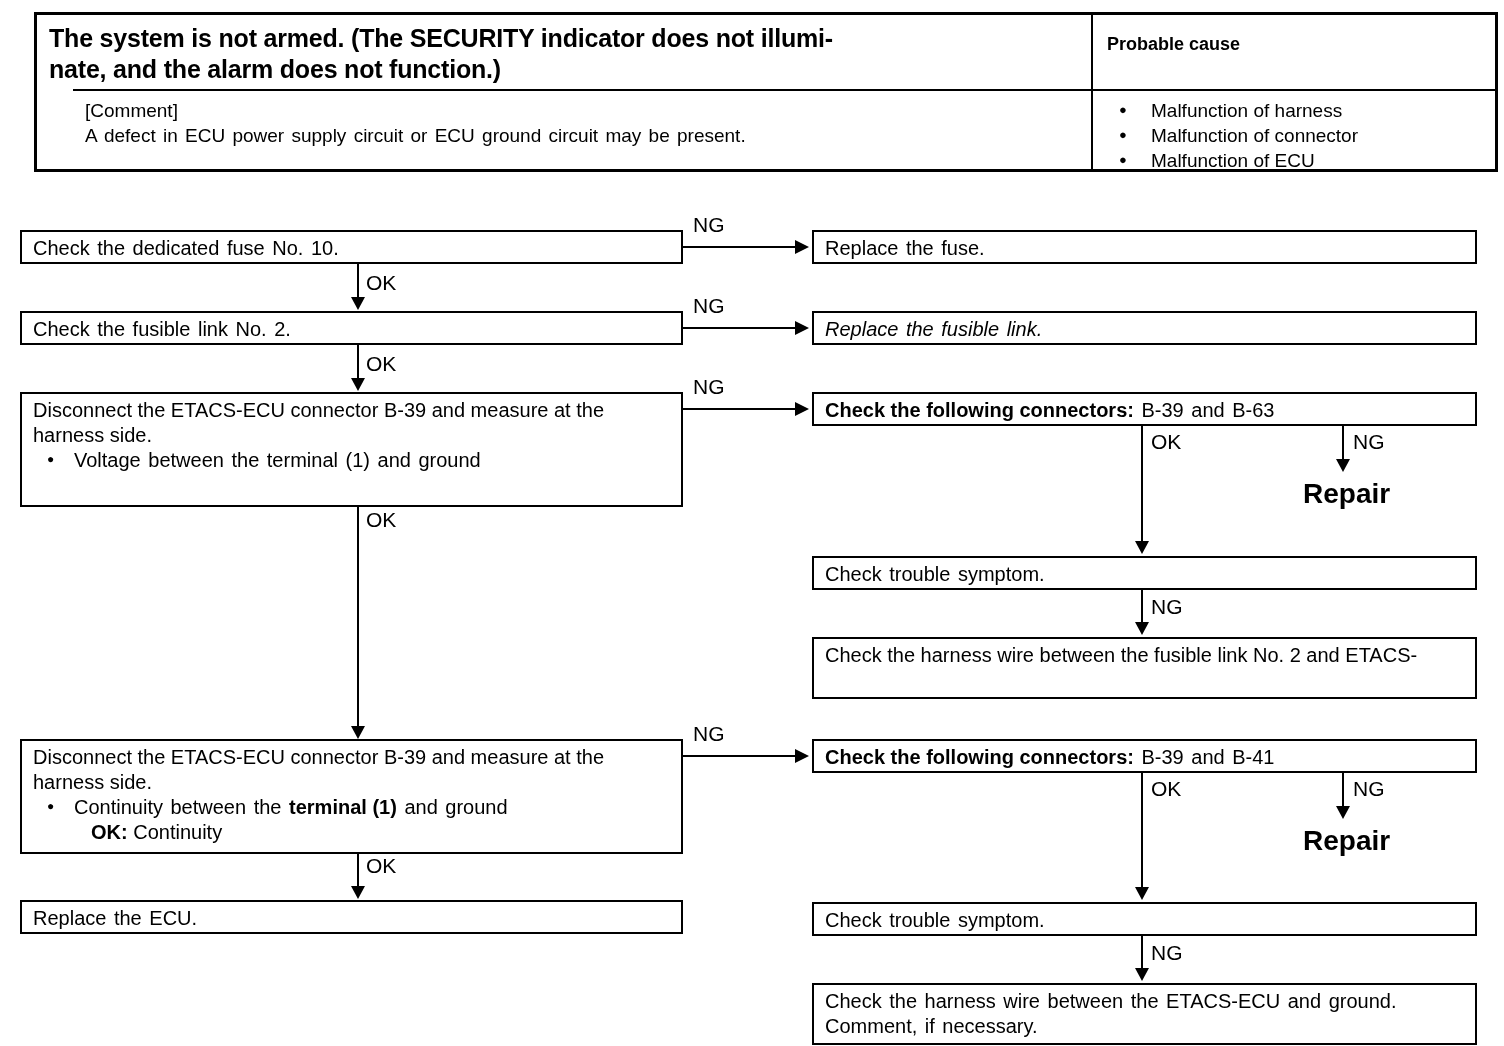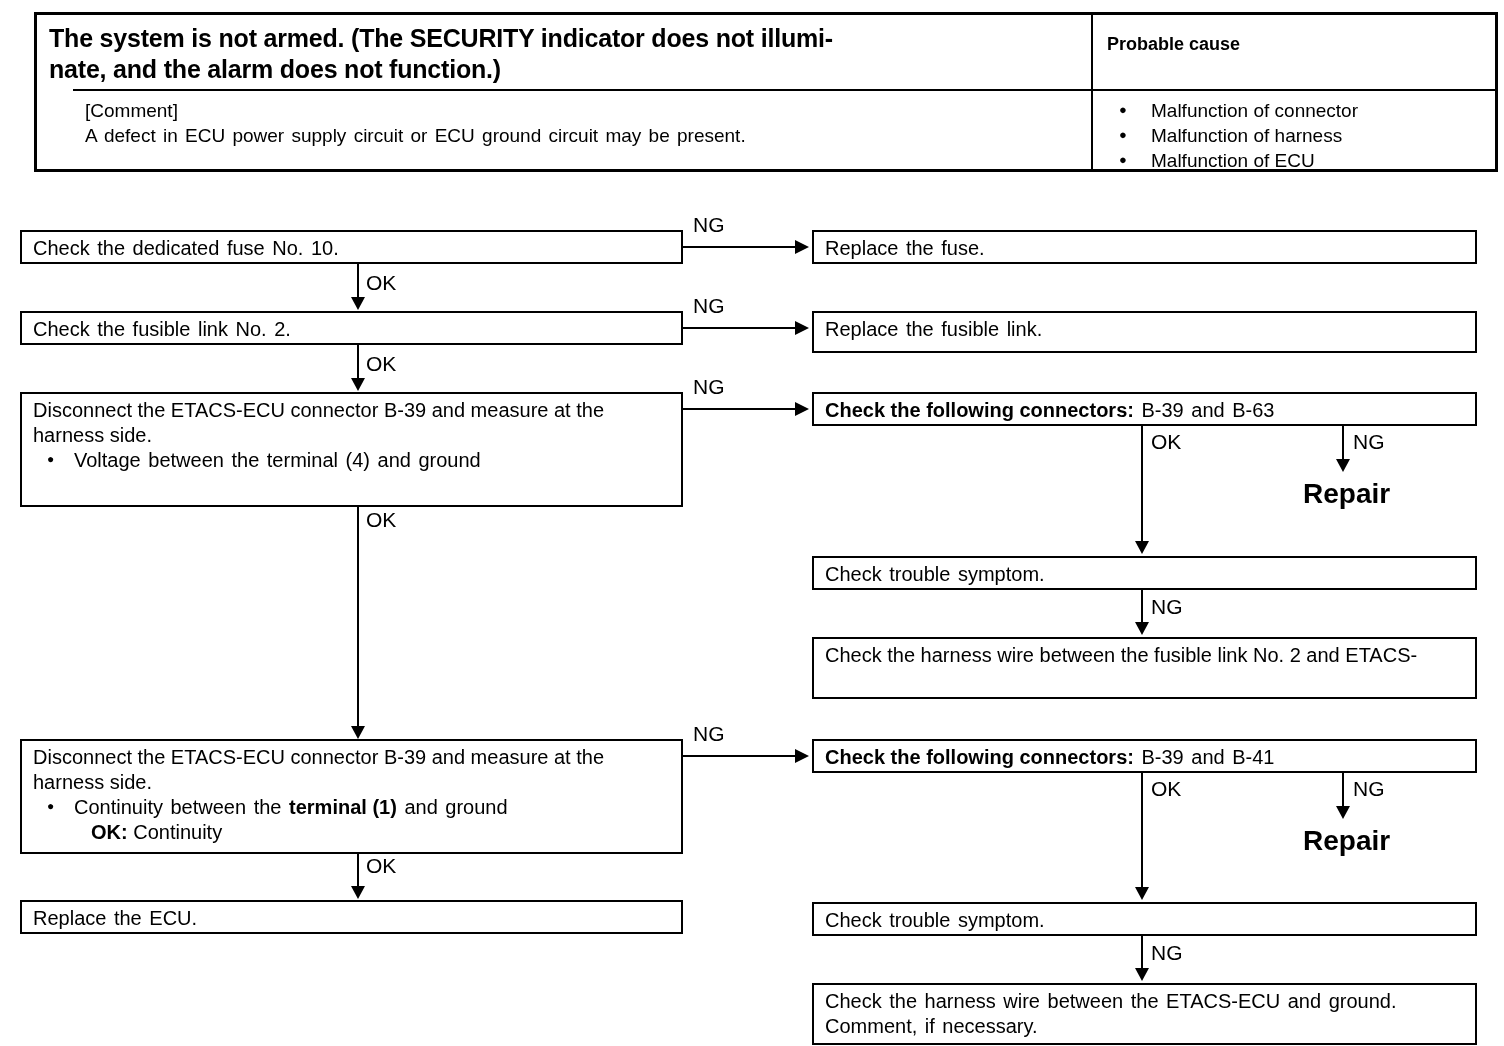--- a/index.html
+++ b/index.html
@@ -95,40 +95,40 @@
     <span>Probable cause</span>
   </div>
 
   <div class="abs" id="comment-cell">
     <span class="comment-line">[Comment]</span>
     <span class="comment-line word-sp">A defect in ECU power supply circuit or ECU ground circuit may be present.</span>
   </div>
 
   <div class="abs" id="causes-cell">
     <ul>
+      <li>Malfunction of harness</li>
       <li>Malfunction of connector</li>
-      <li>Malfunction of harness</li>
       <li>Malfunction of ECU</li>
     </ul>
   </div>
 </div>
 
 <div class="abs fbox" style="left:20px;top:230px;width:663px;height:34px;">
   <span class="word-sp">Check the dedicated fuse No. 10.</span>
 </div>
 
 <div class="abs fbox" style="left:20px;top:311px;width:663px;height:34px;">
   <span class="word-sp">Check the fusible link No. 2.</span>
 </div>
 
 <div class="abs fbox" style="left:20px;top:392px;width:663px;height:115px;">
   <div>Disconnect the ETACS-ECU connector B-39 and measure at the</div>
   <div>harness side.</div>
   <div class="bullet-line">
-    <span class="word-sp">Voltage between the terminal (4) and ground</span>
+    <span class="word-sp">Voltage between the terminal (1) and ground</span>
   </div>
 </div>
 
 <div class="abs fbox" style="left:20px;top:739px;width:663px;height:115px;">
   <div>Disconnect the ETACS-ECU connector B-39 and measure at the</div>
   <div>harness side.</div>
   <div class="bullet-line">
     <span class="word-sp">Continuity between the </span><span class="bold">terminal (1)</span><span class="word-sp"> and ground</span>
   </div>
   <div class="sub-line">
@@ -138,21 +138,21 @@
 </div>
 
 <div class="abs fbox" style="left:20px;top:900px;width:663px;height:34px;">
   <span class="word-sp">Replace the ECU.</span>
 </div>
 
 <div class="abs fbox" style="left:812px;top:230px;width:665px;height:34px;">
   <span class="word-sp">Replace the fuse.</span>
 </div>
 
-<div class="abs fbox" style="left:812px;top:311px;width:665px;height:42px;">
+<div class="abs fbox" style="left:812px;top:311px;width:665px;height:34px;font-style:italic;">
   <span class="word-sp">Replace the fusible link.</span>
 </div>
 
 <div class="abs fbox" style="left:812px;top:392px;width:665px;height:34px;">
   <span class="bold">Check the following connectors:</span><span class="word-sp"> B-39 and B-63</span>
 </div>
 
 <div class="abs fbox" style="left:812px;top:556px;width:665px;height:34px;">
   <span class="word-sp">Check trouble symptom.</span>
 </div>

